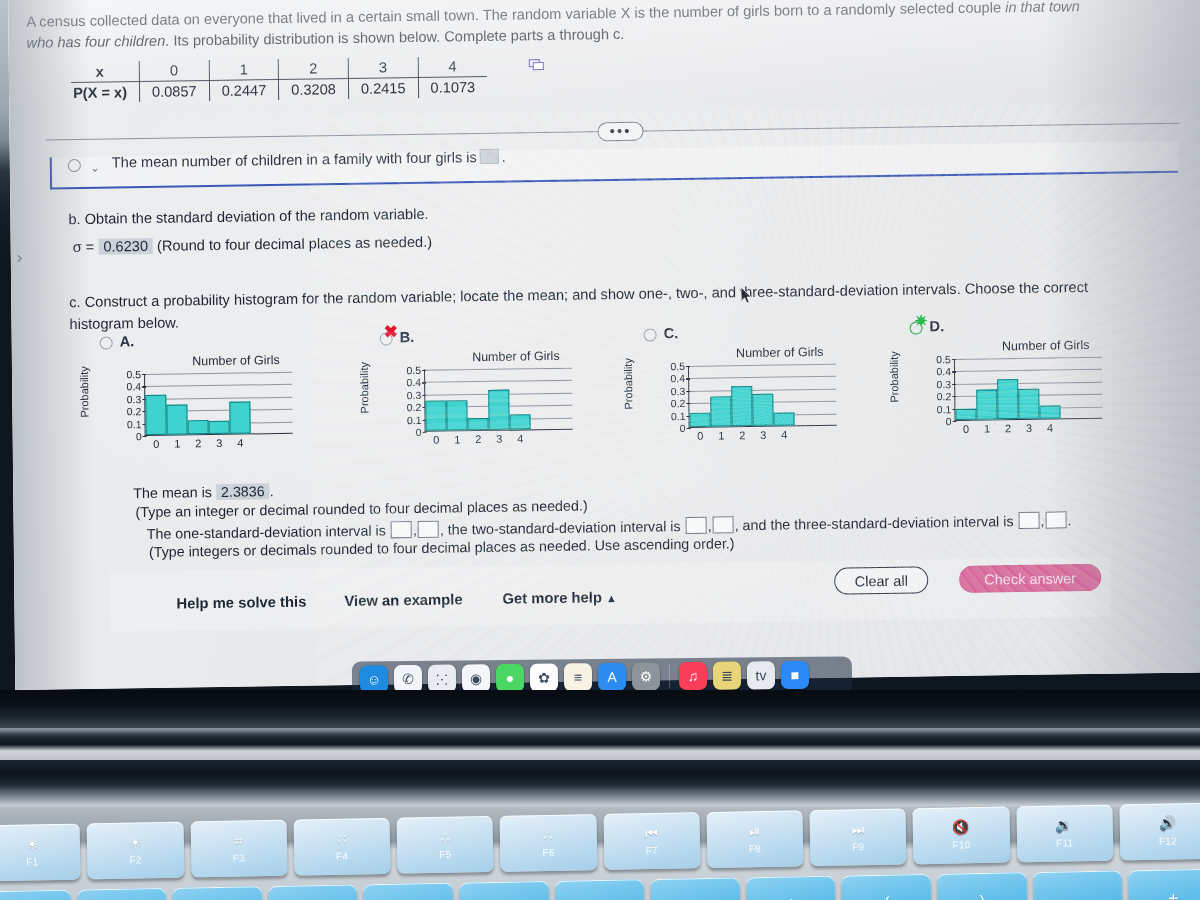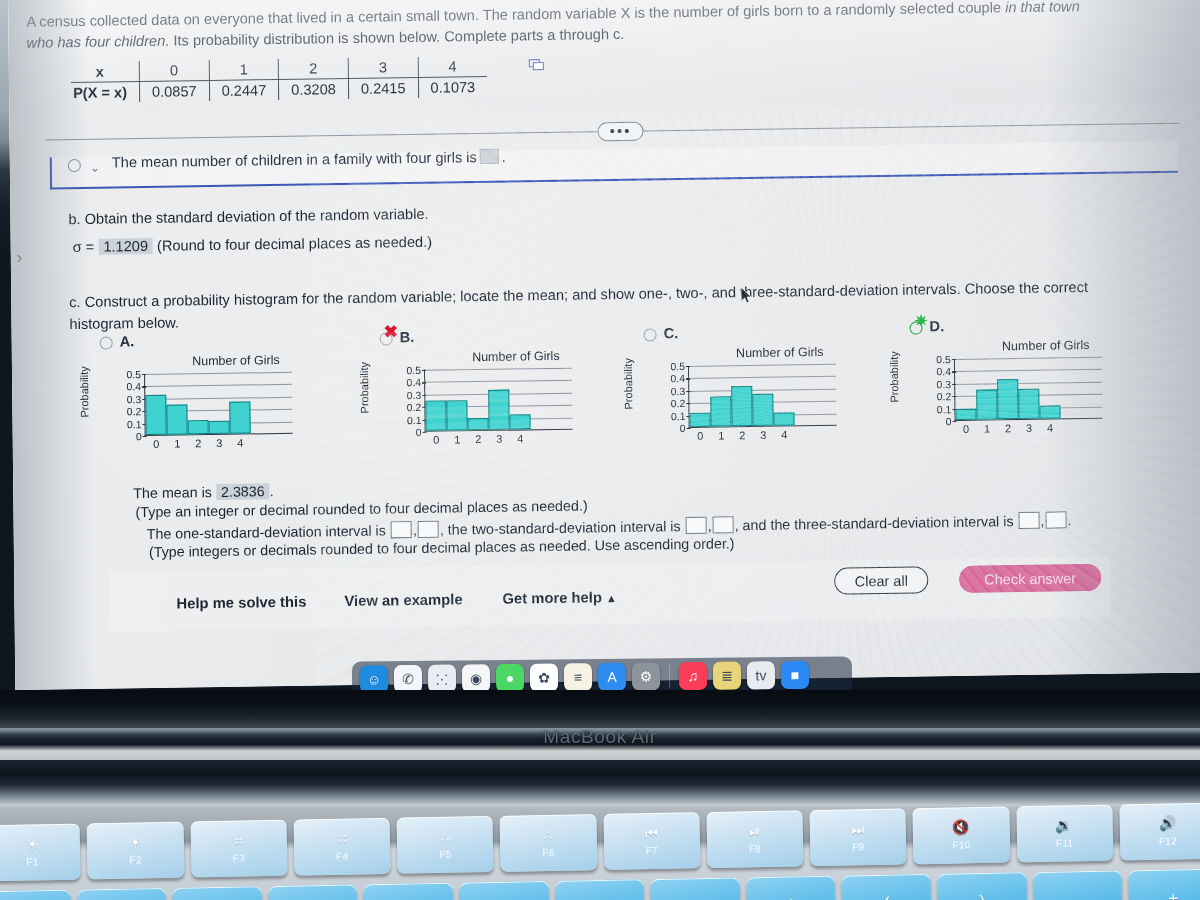--- a/index.html
+++ b/index.html
@@ -305,21 +305,21 @@
 
       <div class="prev-row">
         <span class="prev-radio"></span>
         <span class="prev-check">⌄</span>
         <span class="rtxt"><span>The mean number of children in a family with four girls is</span><span class="ansbox-inline"></span><span>.</span></span>
       </div>
 
       <div class="partb">b. Obtain the standard deviation of the random variable.</div>
       <div class="sigma-line">
         <span>σ =</span>
-        <span class="filled">1.1209</span>
+        <span class="filled">0.6230</span>
         <span>(Round to four decimal places as needed.)</span>
       </div>
 
       <div class="partc">
         <span>c. Construct a probability histogram for the random variable; locate the mean; and show one-, two-, and three-standard-deviation intervals. Choose the correct</span><br>
         <span>histogram below.</span>
       </div>
 
       <svg class="cursor-arrow" viewBox="0 0 12 18">
         <path d="M0,0 L0,14 L3.4,10.8 L5.6,16 L7.8,15 L5.7,10 L10,10 Z" fill="#1b2431" stroke="#fff" stroke-width="0.7"></path>
@@ -529,21 +529,20 @@
       <div class="dock-ic" style="background: rgb(141, 147, 154); color: rgb(255, 255, 255);">⚙</div>
       <div class="dock-sep"></div>
       <div class="dock-ic" style="background: rgb(250, 62, 90); color: rgb(255, 255, 255);">♫</div>
       <div class="dock-ic" style="background: rgb(232, 212, 121); color: rgb(58, 74, 92);">≣</div>
       <div class="dock-ic" style="background: rgb(231, 234, 238); color: rgb(58, 74, 92);">tv</div>
       <div class="dock-ic" style="background: rgb(43, 138, 245); color: rgb(255, 255, 255);">■</div>
     </div>
 
   <div class="deck"></div>
   <div class="deck-hinge"></div>
-  <div class="macbook-label">MacBook Air</div>
   <div class="deck-gap"></div>
 
   <div class="keyboard">
     <div class="krow krow1">
         <div class="key">
           <span class="glyph">☀</span>
           <span class="flabel">F1</span>
         </div>
         <div class="key">
           <span class="glyph">☀</span>

